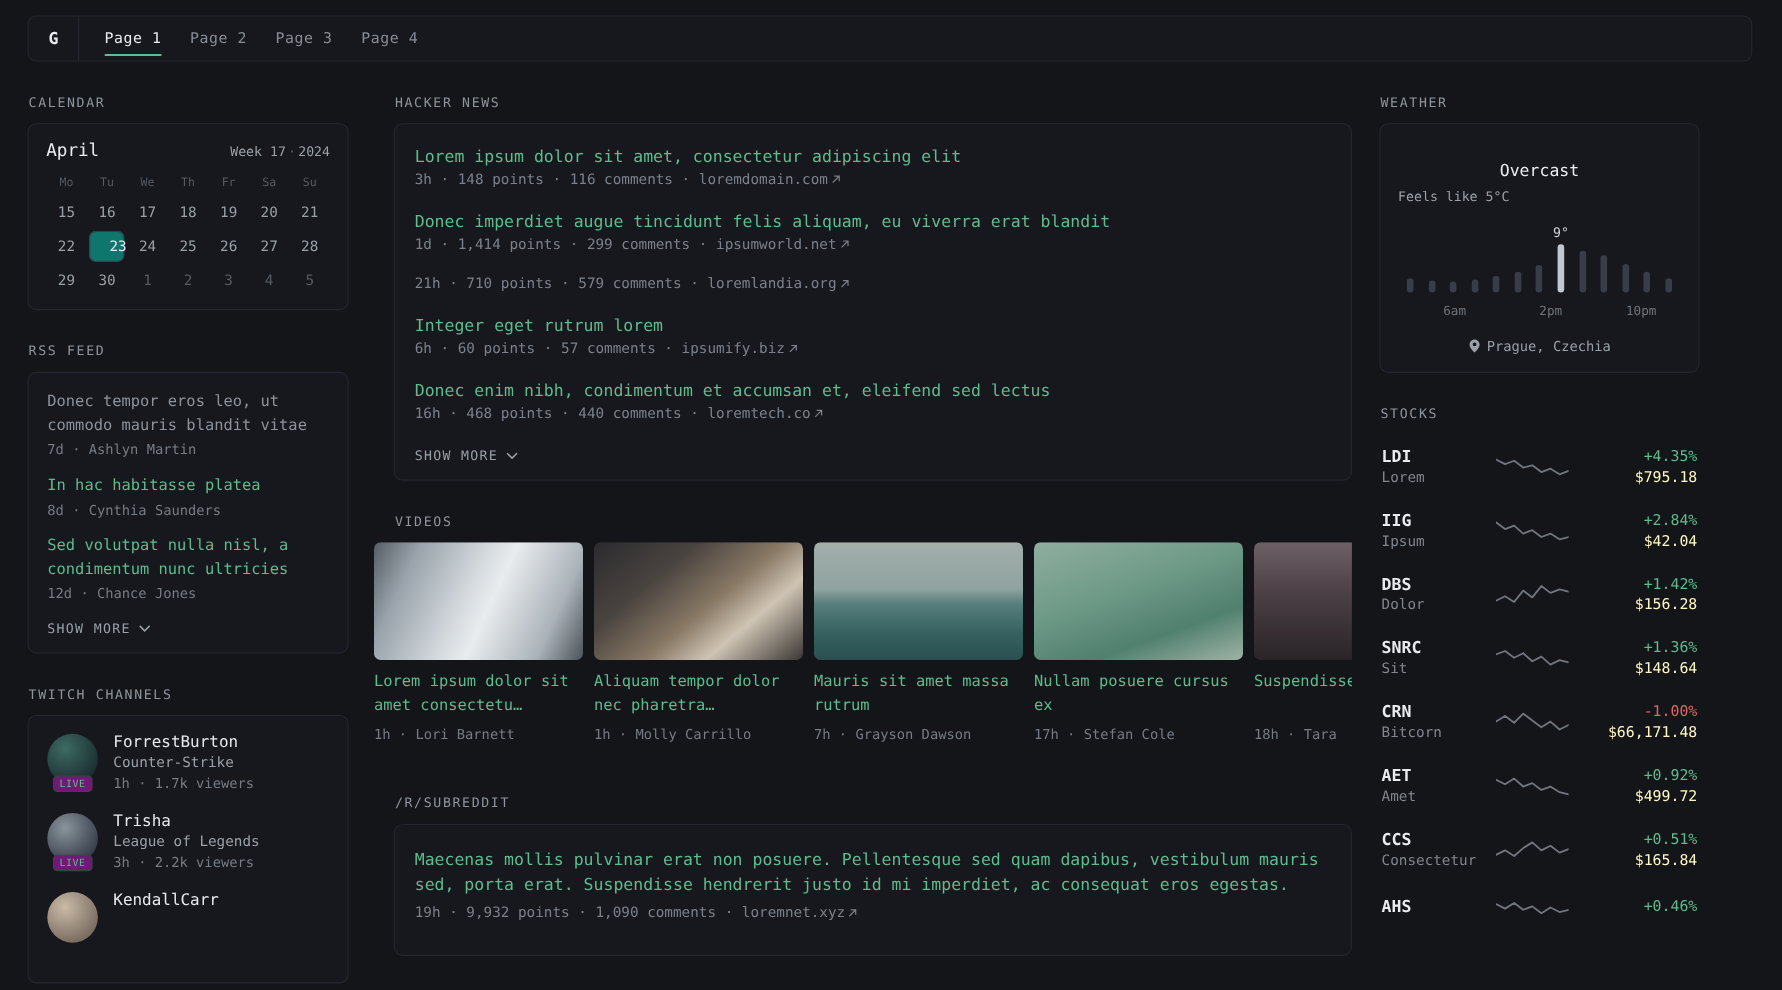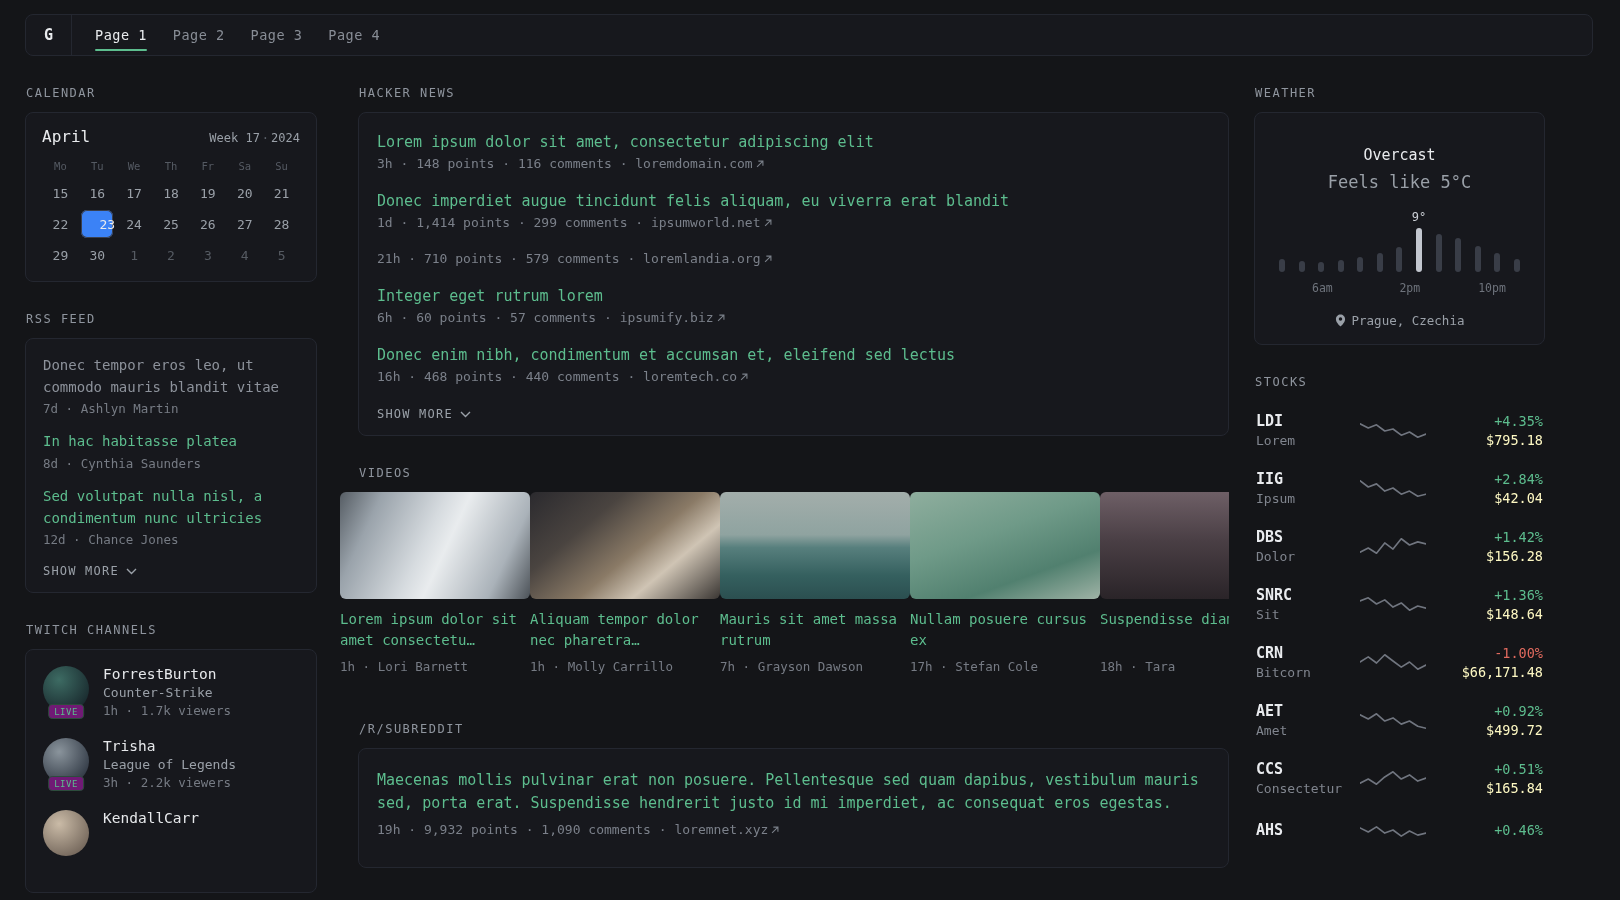--- a/index.html
+++ b/index.html
@@ -52,21 +52,21 @@
   .calendar-card{padding:14px 16px 12px;}
   .cal-head{display:flex;justify-content:space-between;align-items:baseline;margin-bottom:8px;}
   .cal-month{font-size:16px;color:var(--text-bright);}
   .cal-meta{font-size:12px;color:var(--text-dim);}
   .cal-meta .dot{color:#5a5f68;padding:0 2px;}
   .cal-grid{display:grid;grid-template-columns:repeat(7,1fr);row-gap:3px;text-align:center;}
   .cal-dow{font-size:10.5px;color:#555a63;padding:6px 0 4px;}
   .cal-day{width:32px;height:28px;margin:0 auto;display:flex;align-items:center;justify-content:center;
     font-size:13px;color:var(--text-dim);border-radius:6px;}
   .cal-day.muted{color:#565b63;}
-  .cal-day.selected{background:#3b82f6;color:var(--text-bright);box-shadow:inset 0 0 0 1px #3a3f4c;padding-left:20px;}
+  .cal-day.selected{background:#0f766e;color:var(--text-bright);box-shadow:inset 0 0 0 1px #3a3f4c;padding-left:20px;}
 
   
   .rss-card{padding:16px 17px 14px;}
   .rss-item{margin-bottom:15px;}
   .rss-title{display:block;font-size:14px;line-height:1.55;color:var(--accent);text-decoration:none;cursor:pointer;}
   .rss-title.read{color:#8d929b;}
   .show-more{display:inline-flex;align-items:center;gap:7px;font-size:12px;letter-spacing:1.2px;
     color:var(--text-dim);cursor:pointer;margin-top:2px;}
 
   
@@ -83,35 +83,35 @@
 
   
   .hn-card{padding:20px 18px 14px;}
   .hn-item{margin-bottom:21px;}
   .hn-title{display:block;font-size:15px;color:var(--accent);text-decoration:none;cursor:pointer;margin-bottom:5px;}
   .hn-meta{font-size:13px;color:#7b808a;}
   .domain{color:#7b808a;text-decoration:none;cursor:pointer;white-space:nowrap;}
   .ext{margin-left:2px;vertical-align:-1px;}
 
   
-  .video-scroller{display:flex;margin-left:-18px;width:889px;overflow:hidden;}
+  .video-scroller{display:flex;gap:10px;margin-left:-18px;width:889px;overflow:hidden;}
   .video-card{width:190px;flex-shrink:0;text-decoration:none;cursor:pointer;display:block;}
   .thumb{width:190px;height:107px;border-radius:6px;margin-bottom:10px;background:#333;}
   .v-title{font-size:14px;line-height:1.5;color:var(--accent);height:42px;overflow:hidden;}
   .video-card .meta{margin-top:8px;}
 
   
   .sub-card{padding:20px 18px 30px;}
   .sub-title{display:block;font-size:15px;line-height:1.55;color:var(--accent);text-decoration:none;cursor:pointer;margin-bottom:6px;}
   .sub-meta{font-size:13px;color:#7b808a;}
 
   
   .weather-card{padding:33px 16px 16px;}
   .w-cond{text-align:center;font-size:15px;color:var(--text-bright);}
-  .w-feels{text-align:center;font-size:17px;color:var(--text-dim);margin-top:8px;}
+  .w-feels{font-size:12px;color:var(--text-dim);margin-top:8px;}
   .w-chart{margin-top:36px;}
   .w-bars{display:flex;align-items:flex-end;justify-content:space-between;height:44px;padding:0 8px;}
   .w-bar{width:6px;border-radius:3px;background:#393d47;position:relative;flex-shrink:0;}
   .w-bar.hl{background:#c3c7cf;}
   .w-peak{position:absolute;bottom:100%;margin-bottom:4px;left:50%;transform:translateX(-50%);
     font-size:12px;color:#cdd1d7;}
   .w-times{position:relative;height:16px;margin-top:9px;font-size:11.5px;color:#6e737c;}
   .w-times span{position:absolute;transform:translateX(-50%);}
   .w-times span:nth-child(1){left:20%;}
   .w-times span:nth-child(2){left:54%;}

